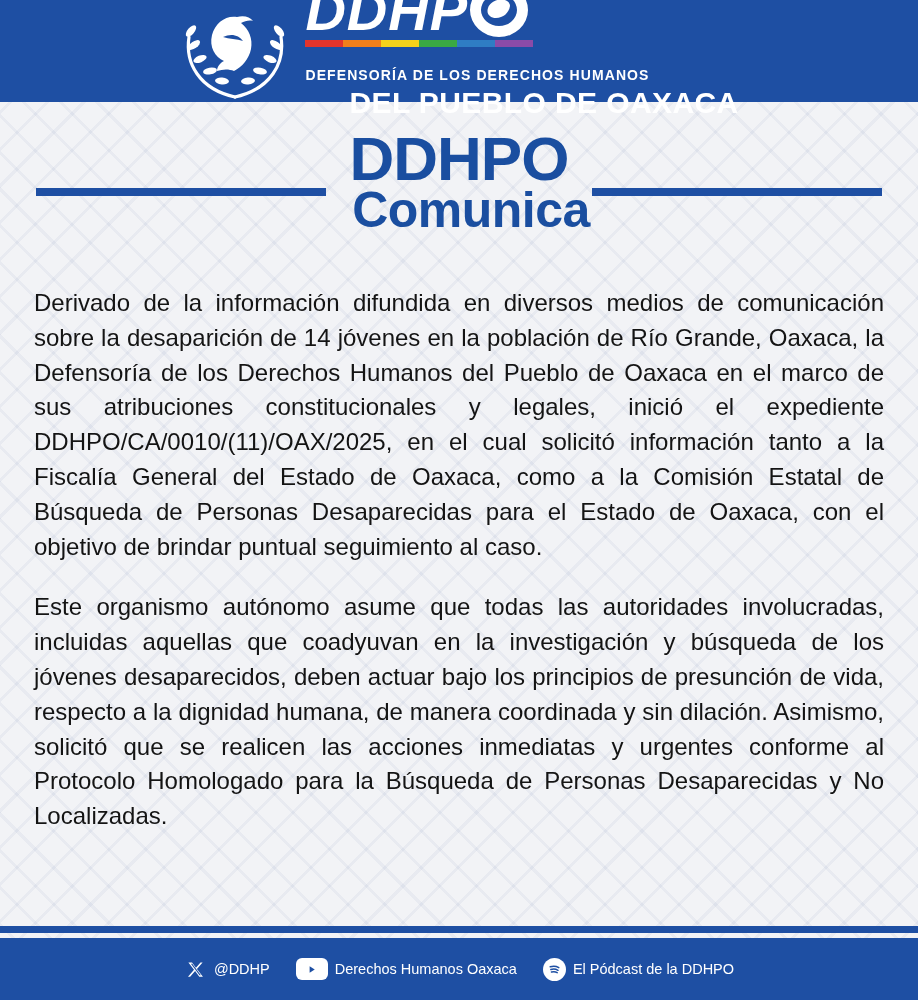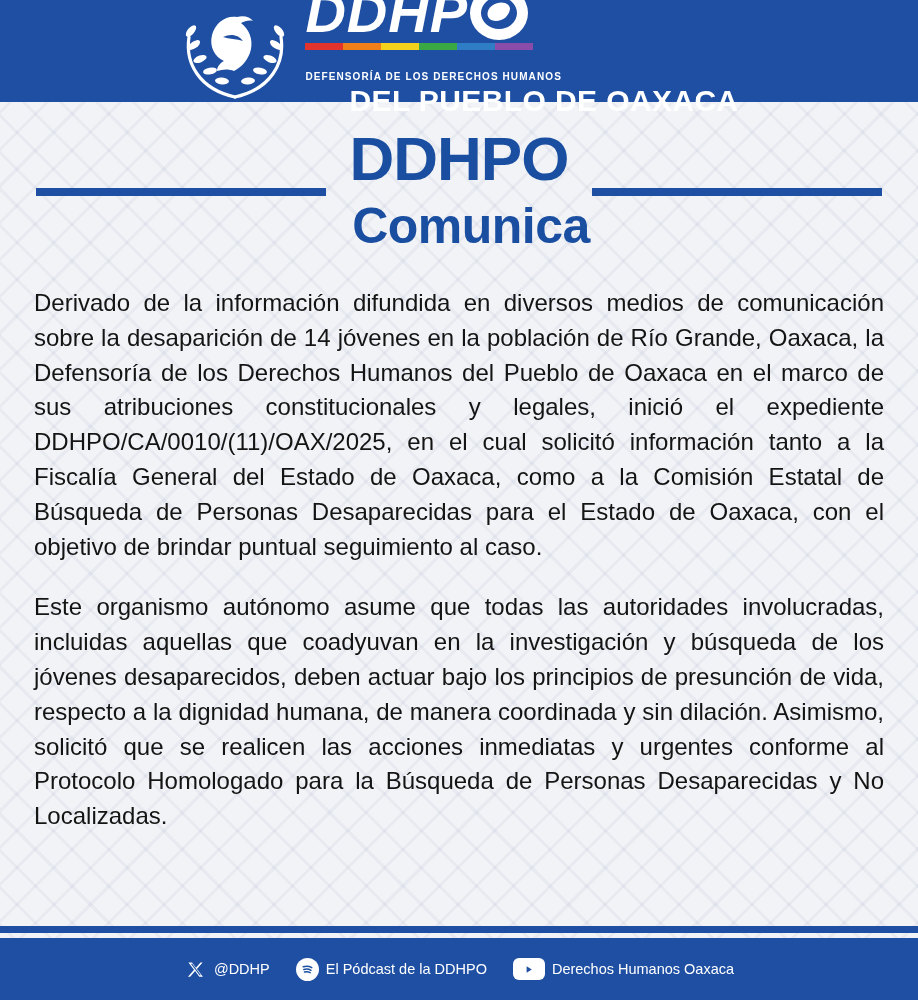--- a/index.html
+++ b/index.html
@@ -78,21 +78,21 @@
     height: 24px;
   }
   .rainbow {
     display: flex;
     height: 7px;
     width: 228px;
     margin: 3px 0 3px 0;
   }
   .rainbow span { flex: 1 1 auto; display:block; }
   .sub1 {
-    font-size: 10px;
+    font-size: 14px;
     letter-spacing: 1.1px;
     font-weight: bold;
     line-height: 1.1;
     margin-top: 18px;
   }
   .sub2 {
     font-size: 30px;
     font-weight: bold;
     letter-spacing: 0.4px;
     line-height: 1.1;
@@ -132,21 +132,21 @@
     line-height: 0.92;
     z-index: 2;
   }
   .title-1 {
     font-size: 62px;
     letter-spacing: -1px;
   }
   .title-2 {
     font-size: 50px;
     letter-spacing: -0.5px;
-    margin-top: 16px;
+    margin-top: 0;
     padding-left: 24px;
   }
 
   
   .content {
     flex: 1 1 auto;
     padding: 6px 34px 0 34px;
     color: #1b1b1b;
   }
   .lede {
@@ -308,34 +308,34 @@
     <div class="fgroup">
       <span class="icon-plain">
         <svg viewBox="0 0 24 24" width="19" height="19" fill="#ffffff" aria-hidden="true">
           <path d="M3 3h4.6l5 6.7L18.3 3H21l-7.2 8.3L21.4 21h-4.6l-5.3-7.1L5.2 21H2.5l7.6-8.8L3 3Zm3.2 1.8 10.9 14.4h1.7L7.9 4.8H6.2Z"></path>
         </svg>
       </span>
       <span class="handle">@DDHP</span>
     </div>
 
     <div class="fgroup">
+      <span class="icon-yt">
+        <svg viewBox="0 0 32 22" width="22" height="15" aria-hidden="true">
+          <path d="M12.5 6.2 20 11l-7.5 4.8V6.2Z" fill="#1e4fa3"></path>
+        </svg>
+      </span>
+      <span class="handle">Derechos Humanos Oaxaca</span>
+    </div>
+
+    <div class="fgroup">
       <span class="icon-circle">
         <svg viewBox="0 0 24 24" width="19" height="19" fill="none" stroke="#1e4fa3" stroke-width="1.9" stroke-linecap="round" aria-hidden="true">
           <circle cx="12" cy="12" r="10.4" fill="#ffffff" stroke="none"></circle>
           <path d="M6.6 8.6c3.6-1.1 7.7-.8 10.8 1"></path>
           <path d="M7.4 12c3-.9 6.4-.6 9 1"></path>
           <path d="M8.2 15.2c2.4-.7 5.1-.5 7.2.8"></path>
         </svg>
       </span>
       <span class="handle">El Pódcast de la DDHPO</span>
     </div>
 
-    <div class="fgroup">
-      <span class="icon-yt">
-        <svg viewBox="0 0 32 22" width="22" height="15" aria-hidden="true">
-          <path d="M12.5 6.2 20 11l-7.5 4.8V6.2Z" fill="#1e4fa3"></path>
-        </svg>
-      </span>
-      <span class="handle">Derechos Humanos Oaxaca</span>
-    </div>
-
   </div>
 </div>
 
 </body></html>

